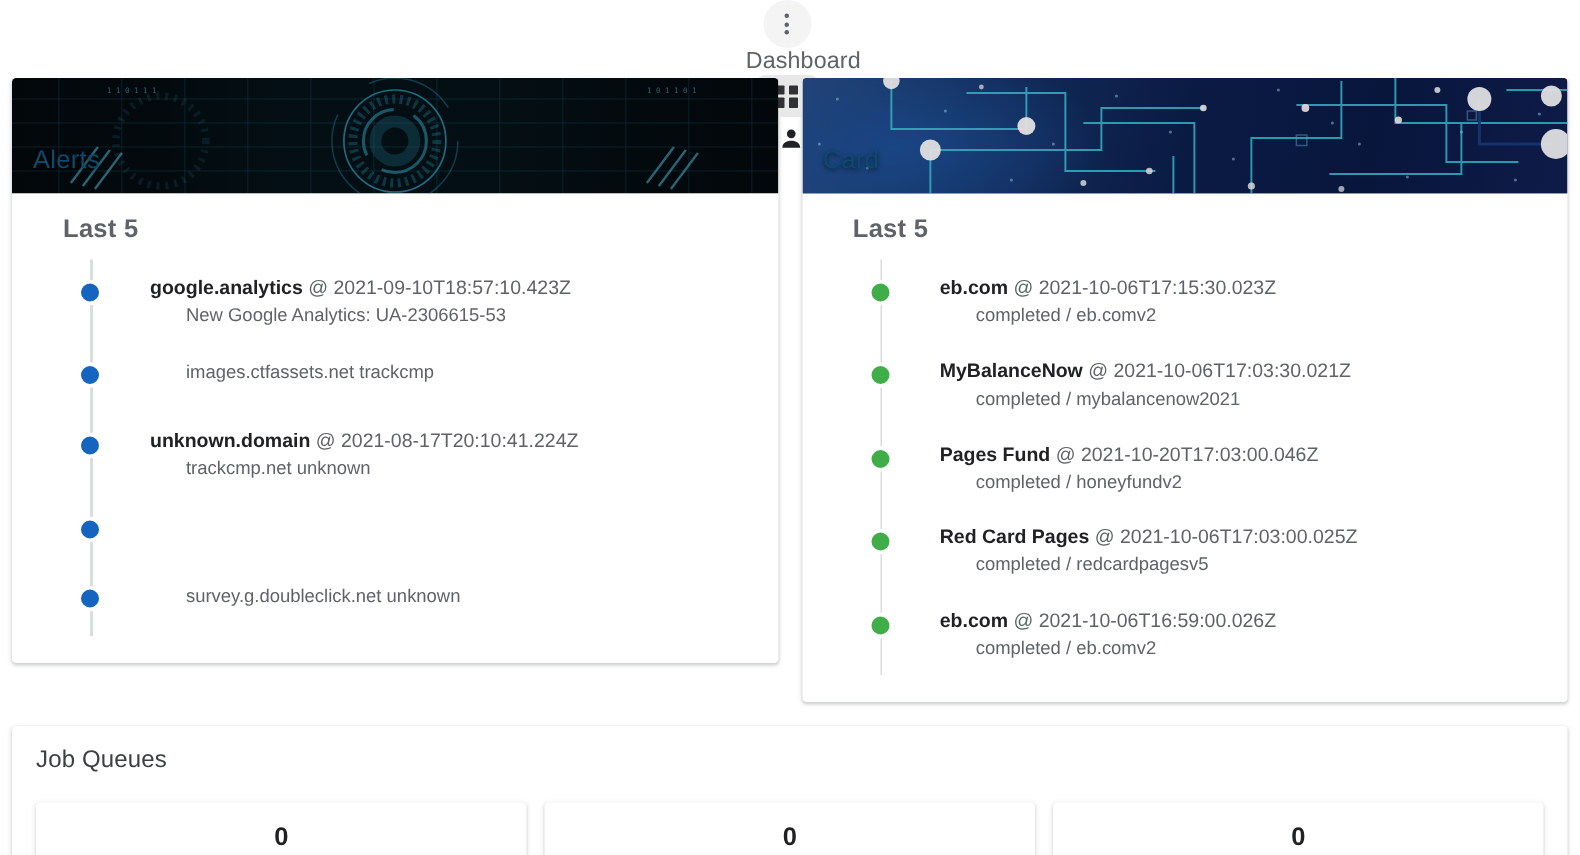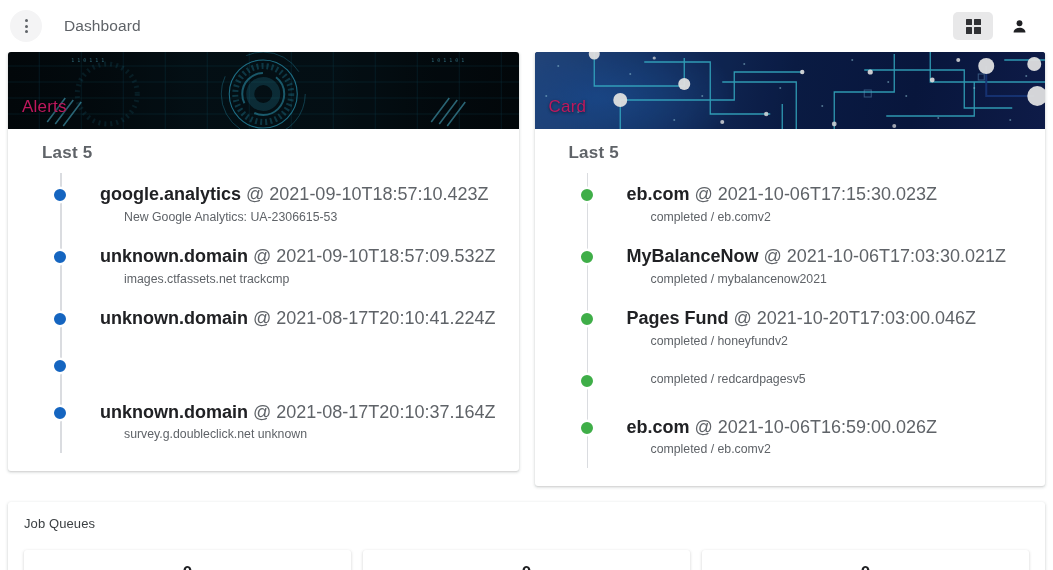--- a/index.html
+++ b/index.html
@@ -18,20 +18,21 @@
   }
 
   
   .appbar {
     height: 52px;
     display: flex;
     align-items: center;
     padding: 0 14px 0 10px;
     background: #ffffff;
     position: relative;
+    flex-direction: column;
   }
 
   .menu-btn {
     width: 32px;
     height: 32px;
     border-radius: 50%;
     background: #f4f4f5;
     display: flex;
     flex-direction: column;
     align-items: center;
@@ -109,21 +110,21 @@
     position: relative;
     display: flex;
     align-items: flex-end;
     padding: 0 0 12px 14px;
     overflow: hidden;
   }
 
   .card-media .media-title {
     position: relative;
     z-index: 5;
-    color: #be185d;
+    color: #0c4a6e;
     font-size: 17px;
     letter-spacing: .2px;
     text-shadow: 0 1px 3px rgba(0,0,0,.55);
   }
 
   .media-art { position:absolute; inset:0; z-index:1; }
 
   
   .art-alerts {
     background:
@@ -179,38 +180,38 @@
     border-radius: 50%;
     border: 2.5px solid #ffffff;
     box-shadow: 0 0 0 .5px rgba(255,255,255,.9);
     z-index: 2;
   }
   .tl-dot.blue  { background: #1565c0; }
   .tl-dot.green { background: #3fae48; }
 
   .tl-text { margin-left: 76px; line-height: 1.32; }
 
-  .tl-primary { font-size: 18px; color: #3c4043; white-space: nowrap; }
+  .tl-primary { font-size: 13px; color: #3c4043; white-space: nowrap; }
   .tl-primary .strong { font-weight: bold; color: #202124; }
   .tl-primary .meta { color: #5f6368; }
 
   .tl-secondary {
     font-size: 12.3px;
     color: #5f6368;
     margin-top: 2px;
     white-space: nowrap;
     margin-left: 24px;
   }
   .tl-secondary .ital { }
 
   
   .queues-card { margin-top: 16px; }
 
   .queues-title {
-    font-size: 13px;
+    font-size: 16px;
     color: #3c4043;
     padding: 14px 16px 0 16px;
     letter-spacing: .1px;
   }
 
   .queues-grid {
     display: flex;
     gap: 12px;
     padding: 19px 16px 16px 16px;
   }
@@ -323,49 +324,42 @@
                   <span class="strong">google.analytics</span>
                   <span class="meta">@ 2021-09-10T18:57:10.423Z</span>
                 </div>
                 <div class="tl-secondary">New Google Analytics: UA-2306615-53</div>
               </div>
             </div>
 
             <div class="tl-item">
               <span class="tl-dot blue"></span>
               <div class="tl-text">
-                <div class="tl-primary">
-                  <span class="strong">unknown.domain</span>
-                  <span class="meta">@ 2021-09-10T18:57:09.532Z</span>
-                </div>
                 <div class="tl-secondary">images.ctfassets.net trackcmp</div>
               </div>
             </div>
 
             <div class="tl-item">
               <span class="tl-dot blue"></span>
               <div class="tl-text">
                 <div class="tl-primary">
                   <span class="strong">unknown.domain</span>
                   <span class="meta">@ 2021-08-17T20:10:41.224Z</span>
                 </div>
+                <div class="tl-secondary">trackcmp.net unknown</div>
               </div>
             </div>
 
             <div class="tl-item">
               <span class="tl-dot blue"></span>
             </div>
 
             <div class="tl-item">
               <span class="tl-dot blue"></span>
               <div class="tl-text">
-                <div class="tl-primary">
-                  <span class="strong">unknown.domain</span>
-                  <span class="meta">@ 2021-08-17T20:10:37.164Z</span>
-                </div>
                 <div class="tl-secondary">survey.g.doubleclick.net unknown</div>
               </div>
             </div>
 
           </div>
         </div>
       </div>
     </div>
 
     <div class="col">
@@ -468,20 +462,24 @@
                   <span class="strong">Pages Fund</span>
                   <span class="meta">@ 2021-10-20T17:03:00.046Z</span>
                 </div>
                 <div class="tl-secondary"><span>completed / </span><span class="ital">honeyfundv2</span></div>
               </div>
             </div>
 
             <div class="tl-item">
               <span class="tl-dot green"></span>
               <div class="tl-text">
+                <div class="tl-primary">
+                  <span class="strong">Red Card Pages</span>
+                  <span class="meta">@ 2021-10-06T17:03:00.025Z</span>
+                </div>
                 <div class="tl-secondary"><span>completed / </span><span class="ital">redcardpagesv5</span></div>
               </div>
             </div>
 
             <div class="tl-item">
               <span class="tl-dot green"></span>
               <div class="tl-text">
                 <div class="tl-primary">
                   <span class="strong">eb.com</span>
                   <span class="meta">@ 2021-10-06T16:59:00.026Z</span>

